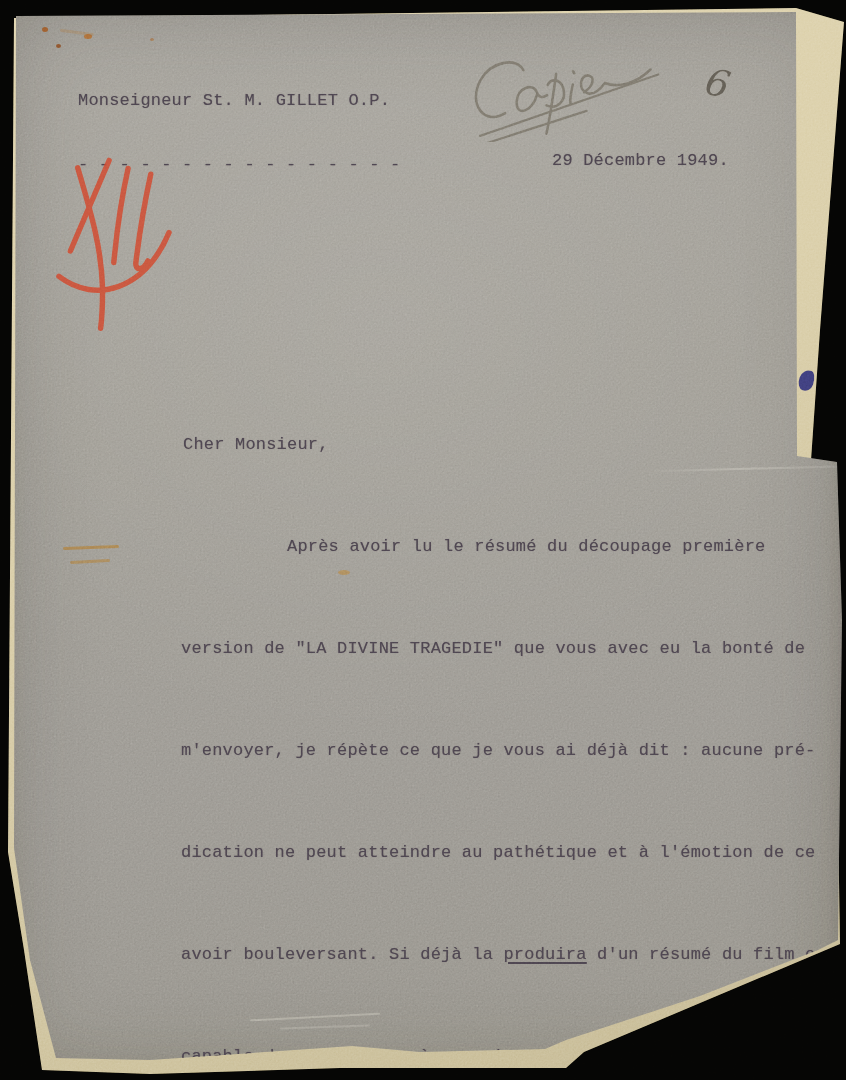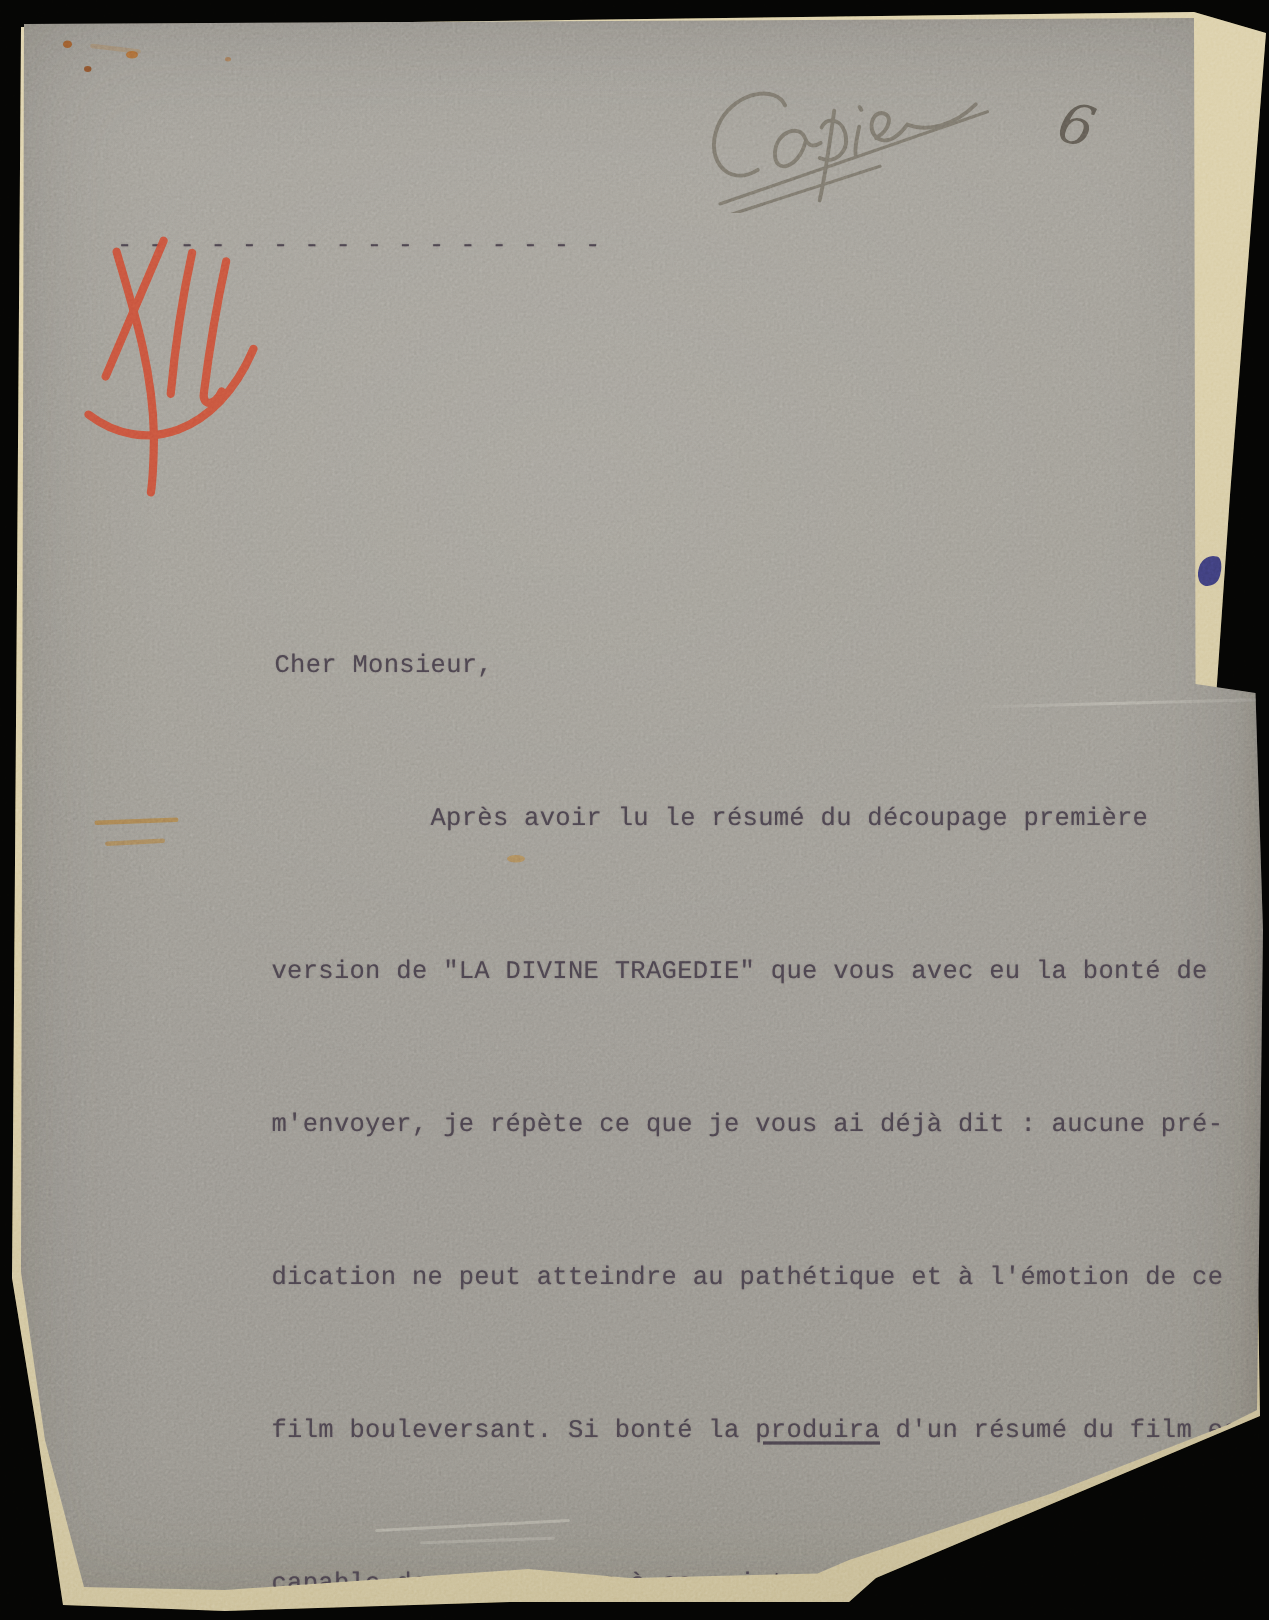--- a/index.html
+++ b/index.html
@@ -57,29 +57,31 @@
 </head>
 <body>
 
 <div class="scene">
 
   <div class="backing"></div>
 
   <div class="paper">
     <div class="vignette"></div>
 
+    <div class="typed sender-l1">Monseigneur St. M. GILLET O.P.</div>
     <div class="typed divider">- - - - - - - - - - - - - - - -</div>
+    <div class="typed dateline">29 Décembre 1949.</div>
 
     <div class="typed body-block">
       <div class="line salutation">Cher Monsieur,</div>
       <div class="line ind1">Après avoir lu le résumé du découpage première</div>
       <div class="line">version de "LA DIVINE TRAGEDIE" que vous avec eu la bonté de</div>
       <div class="line">m'envoyer, je répète ce que je vous ai déjà dit : aucune pré-</div>
       <div class="line">dication ne peut atteindre au pathétique et à l'émotion de ce</div>
-      <div class="line"><span>film bouleversant. Si bonté la </span><span class="u">produira</span><span> d'un résumé du film est</span></div>
+      <div class="line"><span>avoir bouleversant. Si déjà la </span><span class="u">produira</span><span> d'un résumé du film est</span></div>
       <div class="line">capable de vous remuer à ce point, que ne produira pas la vision ?</div>
       
       
 
       
       
       
 
       
       

